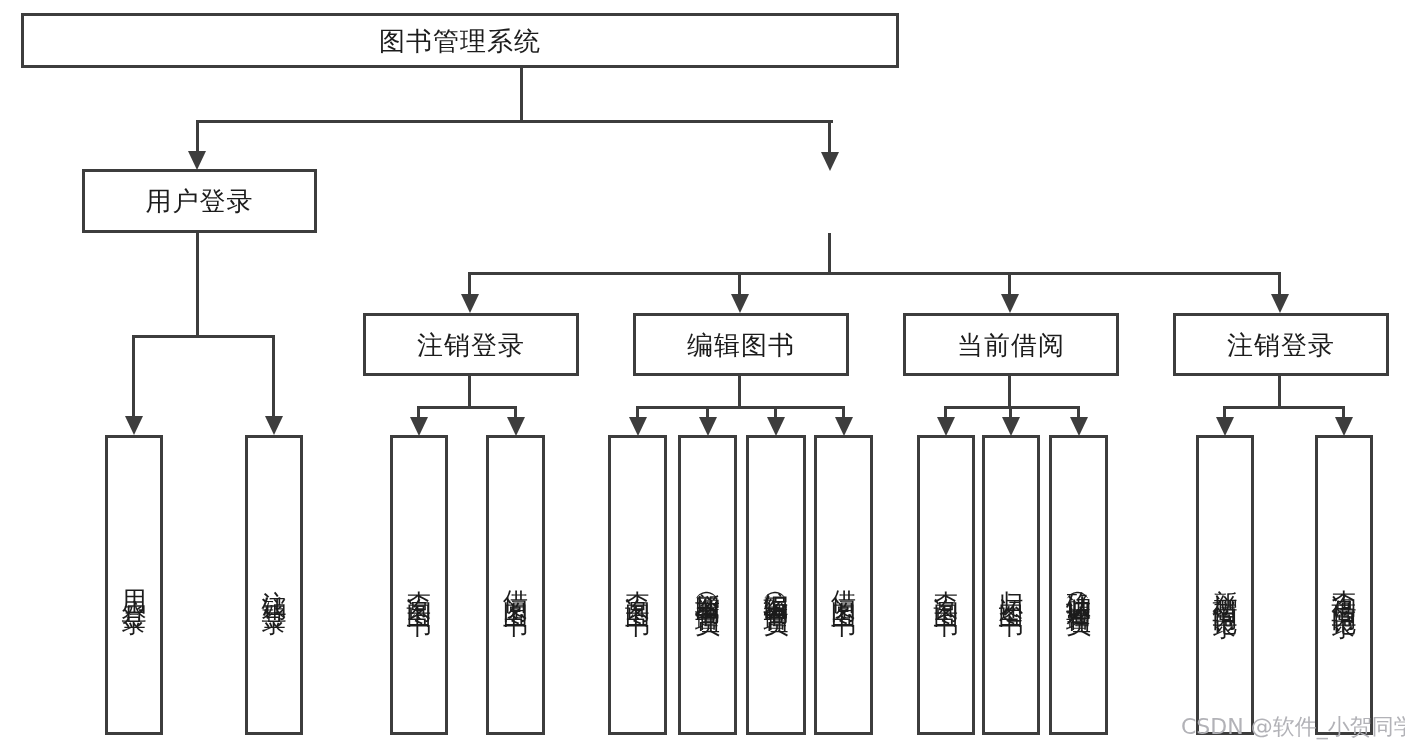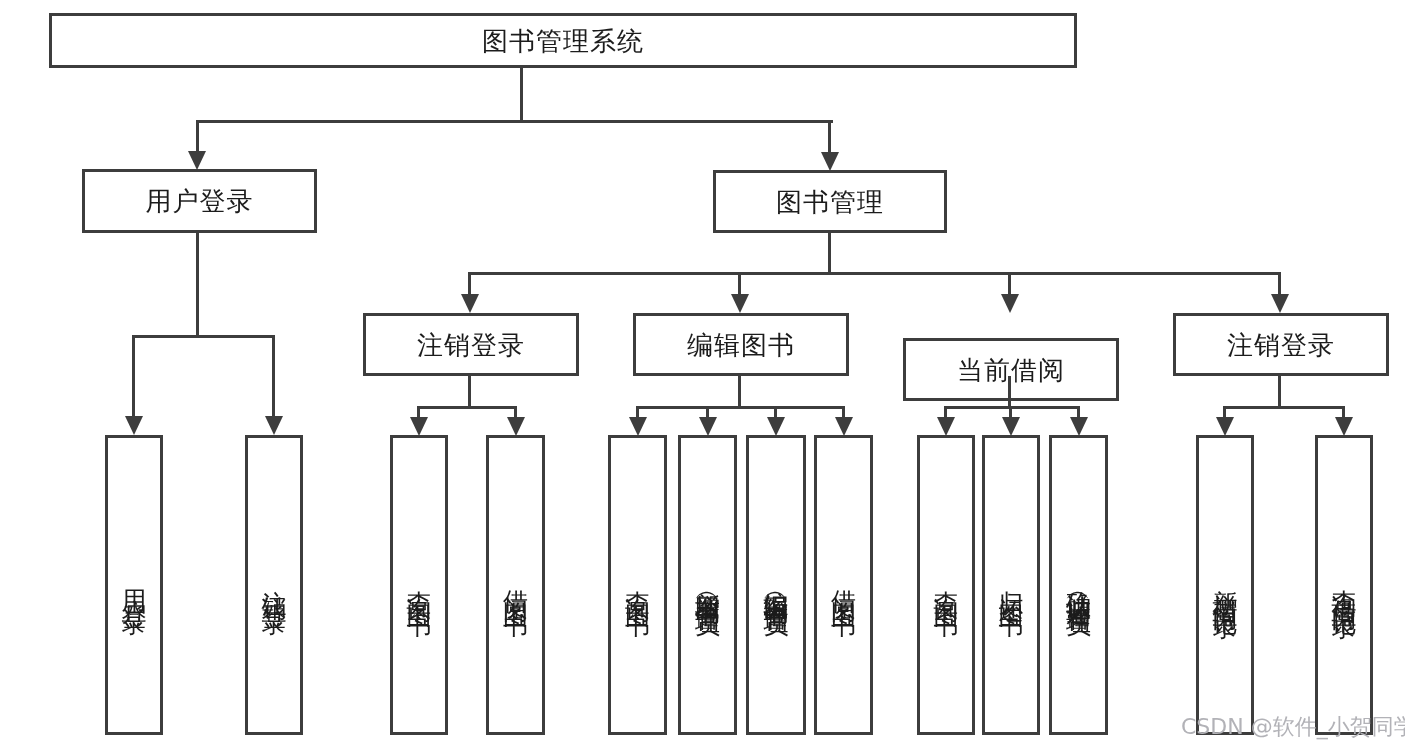--- a/index.html
+++ b/index.html
@@ -61,38 +61,35 @@
     color:var(--watermark-color);
     white-space:nowrap;
     z-index:5;
   }
 </style>
 </head>
 <body style="--line-color: #3d3d3d; --text-color: #1c1c1c; --bg-color: #ffffff; --watermark-color: #b2b2b7;">
 
 <div class="canvas">
 
-  <div class="node hbox" style="left:21px;top:13px;width:1028px;height:55px;margin-left:28px;">
+  <div class="node hbox" style="left:21px;top:13px;width:878px;height:55px;">
     <span class="lbl">图书管理系统</span>
   </div>
 
   <div class="node hbox" style="left:82px;top:169px;width:235px;height:64px;">
     <span class="lbl">用户登录</span>
-  </div>
-  <div class="node hbox" style="left:713px;top:170px;width:234px;height:63px;">
-    <span class="lbl">图书管理</span>
   </div>
 
   <div class="node hbox" style="left:363px;top:313px;width:216px;height:63px;">
     <span class="lbl">注销登录</span>
   </div>
   <div class="node hbox" style="left:633px;top:313px;width:216px;height:63px;">
     <span class="lbl">编辑图书</span>
   </div>
-  <div class="node hbox" style="left:903px;top:313px;width:216px;height:63px;margin-top:25px;">
+  <div class="node hbox" style="left:903px;top:313px;width:216px;height:63px;">
     <span class="lbl">当前借阅</span>
   </div>
   <div class="node hbox" style="left:1173px;top:313px;width:216px;height:63px;">
     <span class="lbl">注销登录</span>
   </div>
 
   <div class="node leaf sp4" style="left:105px;top:435px;width:58px;height:300px;">
     <span class="lbl">用户登录</span>
   </div>
   <div class="node leaf sp4" style="left:245px;top:435px;width:58px;height:300px;">

